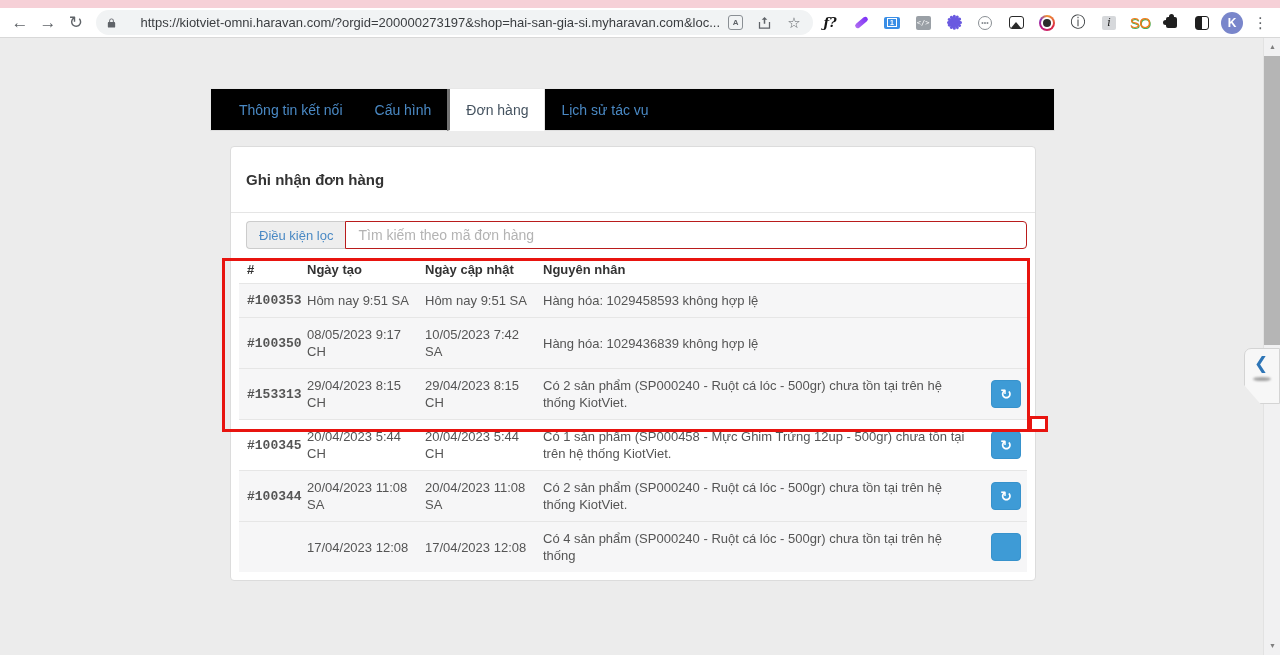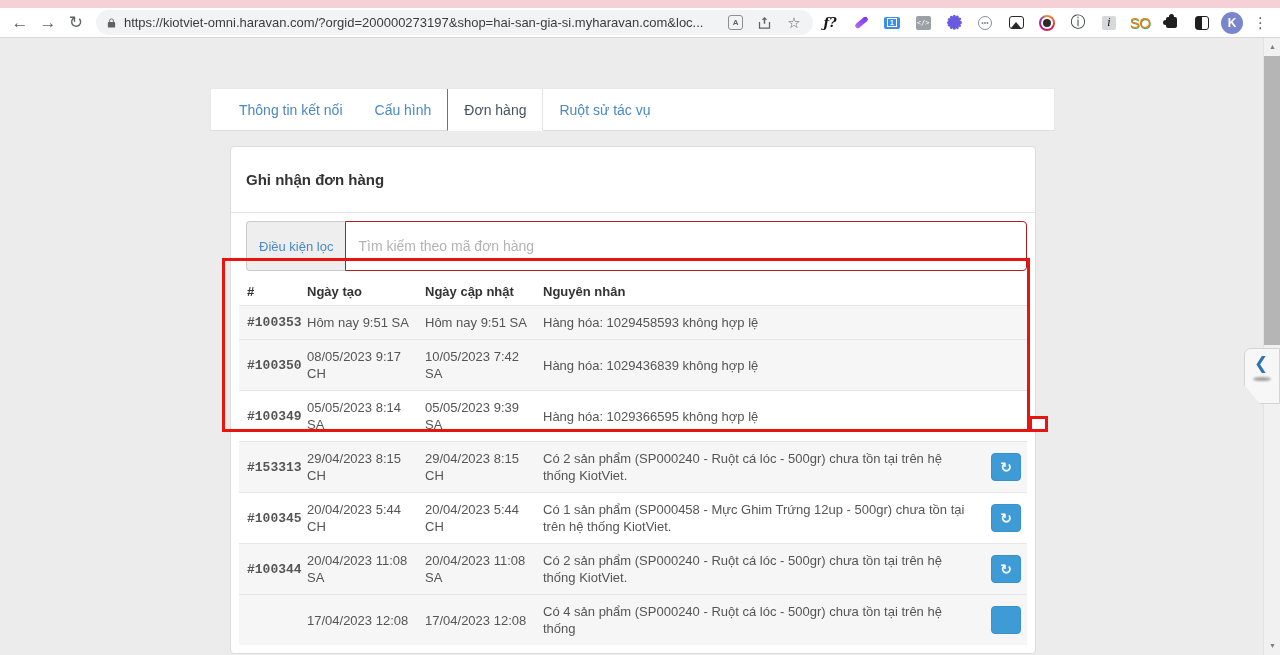--- a/index.html
+++ b/index.html
@@ -8,21 +8,21 @@
   .screen { position:relative; width:1280px; height:655px; overflow:hidden; background:#ececec; }
 
   
   .pink-bar { position:absolute; left:0; top:0; width:1280px; height:8px; background:#f6d0d7; z-index:90; }
   .toolbar { position:absolute; left:0; top:8px; width:1280px; height:30px; background:#fff;
              border-bottom:1px solid #d8d8d8; display:flex; align-items:center; padding:0 6px; z-index:80; }
   .navbtn { width:28px; height:26px; display:flex; align-items:center; justify-content:center;
             font-size:17px; color:#5f6368; cursor:pointer; }
   .omnibox { flex:0 1 718px; height:25px; background:#f1f3f4; border-radius:13px; display:flex;
              align-items:center; padding:0 10px; margin:0 8px 0 6px; min-width:0; }
-  .omnibox .url { flex:1; font-size:13px; color:#3a3d40; white-space:nowrap; overflow:hidden; }
+  .omnibox .url { flex:1; font-size:13px; color:#3a3d40; white-space:nowrap; overflow:hidden;text-align:right; }
   .obx-ic { display:flex; align-items:center; gap:12px; margin-left:8px; }
   .ext-row { display:flex; align-items:center; gap:13px; margin-right:6px; }
   .ext { width:18px; height:18px; display:flex; align-items:center; justify-content:center; cursor:pointer; position:relative; }
   .fx { font-family:"DejaVu Serif","Liberation Serif",serif; font-style:italic; font-weight:bold; font-size:13px; color:#131313; }
   .pen { width:15px; height:5px; border-radius:3px; background:linear-gradient(90deg,#b06ef0,#7b2ff7); transform:rotate(-40deg); }
   .tag { width:16px; height:12px; background:#3a8ee6; border-radius:2px; display:flex; align-items:center; justify-content:center; }
   .tag b { font-size:7px; color:#fff; border:1px solid #fff; padding:0 2px; font-weight:bold; }
   .codeic { width:15px; height:14px; background:#9aa0a6; border-radius:2px; color:#fff;
             font-family:"DejaVu Sans Mono",monospace; font-size:7px; display:flex; align-items:center; justify-content:center; }
   .flake { position:relative; width:15px; height:15px; }
@@ -47,31 +47,31 @@
   .theme { width:14px; height:14px; border:1.6px solid #1f1f1f; border-radius:3px;
            background:linear-gradient(90deg,#1f1f1f 50%,#fff 50%); }
   .avatar { width:22px; height:22px; border-radius:50%; background:#7986cb; color:#fff; font-size:12px; font-weight:bold;
             display:flex; align-items:center; justify-content:center; margin:0 4px; cursor:pointer; }
   .menu-dots { font-size:15px; color:#5f6368; padding:0 6px; cursor:pointer; }
   .star { font-size:15px; color:#5f6368; }
   .tr-box { width:15px; height:15px; border:1.6px solid #8a8f94; border-radius:3px; display:flex; align-items:center;
             justify-content:center; font-size:8px; font-weight:bold; color:#5f6368; }
 
   
-  .tabstrip { position:absolute; left:210px; top:88px; width:845px; height:43px; background:#ffffff;
+  .tabstrip { position:absolute; left:210px; top:88px; width:845px; height:43px; background:#000000;
               border:1px solid #e8e8e8; border-bottom:1px solid #ddd; display:flex; align-items:stretch; padding-left:12px; z-index:5; }
   .tab { display:flex; align-items:center; padding:0 16px; font-size:14px; color:#4a89c4; cursor:pointer; text-decoration:none; }
-  .tab.active { background:#fff; color:#44525f; border-left:1px solid #737373; border-right:1px solid #e3e3e3;
+  .tab.active { background:#fff; color:#44525f; border-left:3px solid #737373; border-right:1px solid #e3e3e3;
                 margin-bottom:-1px; border-bottom:1px solid #fff; }
 
   .card { position:absolute; left:230px; top:146px; width:806px; background:#fff; border:1px solid #dcdcdc;
           border-radius:4px; z-index:6; }
   .card-header { padding:24px 15px; font-size:15px; font-weight:bold; color:#333; border-bottom:1px solid #e5e5e5; }
   .card-body { padding:8px; }
-  .input-group { display:flex; height:50px; margin-bottom:8px;padding-left:7px; }
+  .input-group { display:flex; height:28px; margin-bottom:8px;padding-left:7px; }
   .addon { background:#eee; border:1px solid #ccc; border-right:none; border-radius:4px 0 0 4px; color:#4a89c4;
            font-size:13px; padding:0 12px; cursor:pointer; font-family:inherit; }
   .search-input { flex:1; border:1px solid #b91c1c; border-radius:0 4px 4px 0; padding:0 12px; font-size:14px;
                   color:#333; font-family:inherit; outline:none; }
   .search-input::placeholder { color:#b3b3b3; }
 
   table.orders { width:100%; border-collapse:collapse; table-layout:fixed; font-size:13px; }
   table.orders col.c1{width:60px;} table.orders col.c2{width:118px;} table.orders col.c3{width:118px;} table.orders col.c5{width:44px;}
   table.orders th { text-align:left; font-size:13px; color:#333; padding:5px 8px 6px; font-weight:bold; }
   table.orders td { padding:8px; vertical-align:middle; color:#555; line-height:17px; }
@@ -179,21 +179,21 @@
     </div>
 
     <span class="avatar">K</span>
     <span class="menu-dots">⋮</span>
   </div>
 
   <div class="tabstrip" id="tabstrip">
       <a class="tab">Thông tin kết nối</a>
       <a class="tab">Cấu hình</a>
       <a class="tab active">Đơn hàng</a>
-      <a class="tab">Ruột sử tác vụ</a>
+      <a class="tab">Lịch sử tác vụ</a>
     </div>
 
   <div class="card">
     <div class="card-header">Ghi nhận đơn hàng</div>
     <div class="card-body">
       <div class="input-group">
         <button class="addon">Điều kiện lọc</button>
         <input class="search-input" placeholder="Tìm kiếm theo mã đơn hàng" style="">
       </div>
       <table class="orders">
@@ -225,29 +225,20 @@
   </tr>
             <tr class="striped">
     <td class="c-id">#100350</td>
     <td class="c-date">08/05/2023 9:17 CH</td>
     <td class="c-date">10/05/2023 7:42 SA</td>
     <td class="c-reason">Hàng hóa: 1029436839 không hợp lệ</td>
     <td class="c-action">
       
     </td>
   </tr>
-            <tr>
-    <td class="c-id">#100349</td>
-    <td class="c-date">05/05/2023 8:14 SA</td>
-    <td class="c-date">05/05/2023 9:39 SA</td>
-    <td class="c-reason">Hàng hóa: 1029366595 không hợp lệ</td>
-    <td class="c-action">
-      
-    </td>
-  </tr>
             <tr class="striped">
     <td class="c-id">#153313</td>
     <td class="c-date">29/04/2023 8:15 CH</td>
     <td class="c-date">29/04/2023 8:15 CH</td>
     <td class="c-reason">Có 2 sản phẩm (SP000240 - Ruột cá lóc - 500gr) chưa tồn tại trên hệ thống KiotViet.</td>
     <td class="c-action">
       <button class="sync">
                   <span>↻</span>
                 </button>
     </td>

